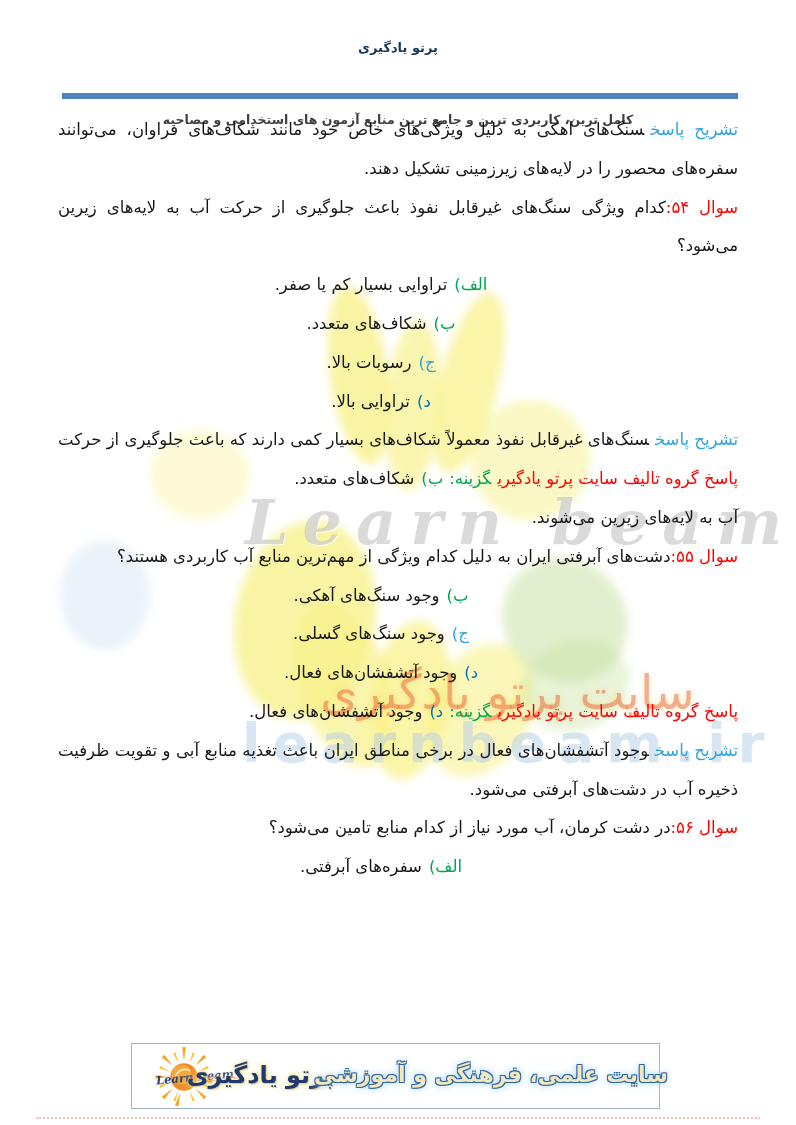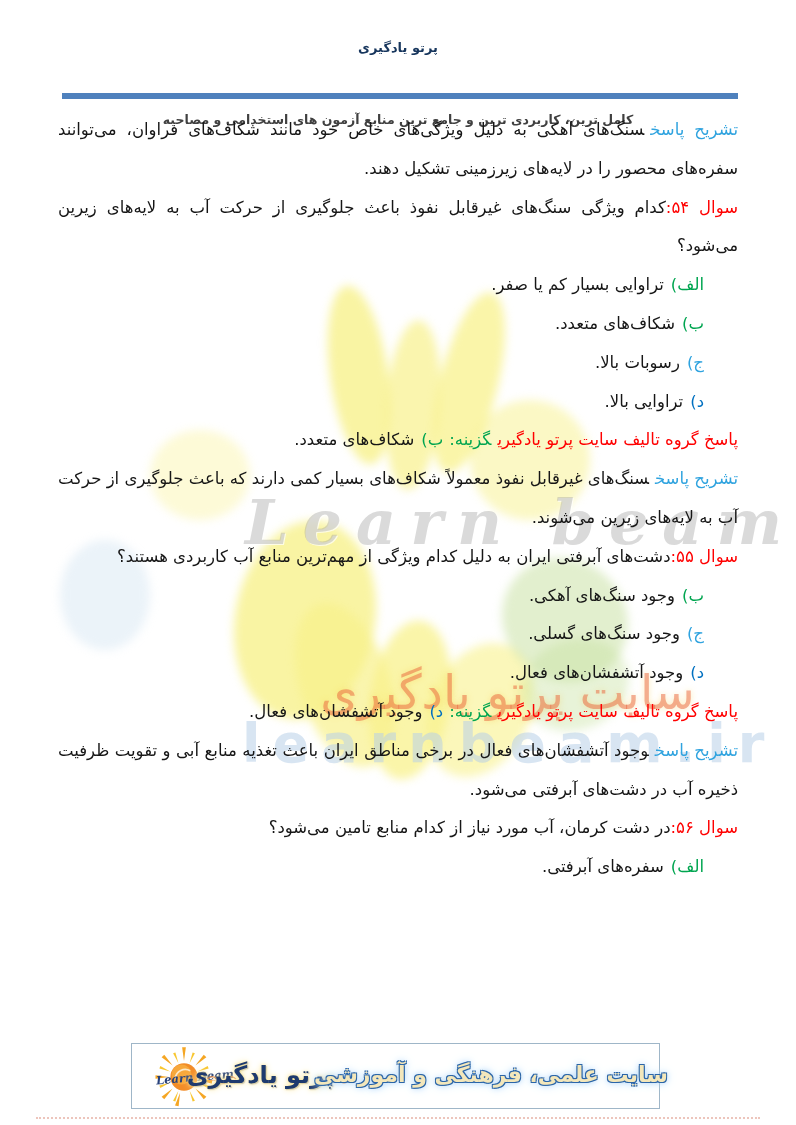--- a/index.html
+++ b/index.html
@@ -28,21 +28,21 @@
     color:rgba(234,100,60,0.50); text-shadow:0 0 6px rgba(250,200,60,0.35);
     white-space:nowrap; }
   .wm-domain { position:absolute; top:712px; left:242px; z-index:1;
     font-weight:bold; font-size:54px; letter-spacing:12px;
     color:rgba(184,207,231,0.55); white-space:nowrap; }
   
   .doc { position:absolute; top:111px; left:58px; right:58px; z-index:3;
     direction:rtl; font-size:16.5px; color:#161616; }
   .ln { height:38.8px; line-height:38.8px; white-space:nowrap; }
   .just { white-space:normal; text-align:justify; text-align-last:justify; }
-  .opt { padding-right:34px; }
+  .opt { padding-right:34px;text-align:center; }
   .lbl-explain { color:#2FA3DF; margin-left:6px; }
   .lbl-q { color:#FF0000; }
   .ans-prefix { color:#FF0000; margin-left:6px; }
   .ans-gozine { color:#00A550; margin-left:6px; }
   .ltr-g { color:#00A550; margin-left:7px; }
   .ltr-lb { color:#2FA3DF; margin-left:7px; }
   .ltr-b { color:#0070C0; margin-left:7px; }
   
   .foot-box { position:absolute; left:131px; top:1043px; width:529px; height:66px;
     background:#ffffff; border:1px solid #9FB6C8; z-index:4; }
@@ -116,26 +116,26 @@
     <div class="ln opt">
       <span class="ltr-g">ب)</span><span>شکاف‌های متعدد.</span>
     </div>
     <div class="ln opt">
       <span class="ltr-lb">ج)</span><span>رسوبات بالا.</span>
     </div>
     <div class="ln opt">
       <span class="ltr-b">د)</span><span>تراوایی بالا.</span>
     </div>
 
+    <div class="ln just">
+      <span class="lbl-explain">تشریح پاسخ</span><span>سنگ‌های غیرقابل نفوذ معمولاً شکاف‌های بسیار کمی دارند که باعث جلوگیری از حرکت</span>
+    </div>
+
     <div class="ln">
       <span class="ans-prefix">پاسخ گروه تالیف سایت پرتو یادگیری</span><span class="ans-gozine">گزینه:</span><span class="ltr-g">ب)</span><span>شکاف‌های متعدد.</span>
-    </div>
-
-    <div class="ln just">
-      <span class="lbl-explain">تشریح پاسخ</span><span>سنگ‌های غیرقابل نفوذ معمولاً شکاف‌های بسیار کمی دارند که باعث جلوگیری از حرکت</span>
     </div>
     <div class="ln">
       <span>آب به لایه‌های زیرین می‌شوند.</span>
     </div>
 
     <div class="ln">
       <span class="lbl-q">سوال ۵۵:</span><span>دشت‌های آبرفتی ایران به دلیل کدام ویژگی از مهم‌ترین منابع آب کاربردی هستند؟</span>
     </div>
 
     <div class="ln opt">

